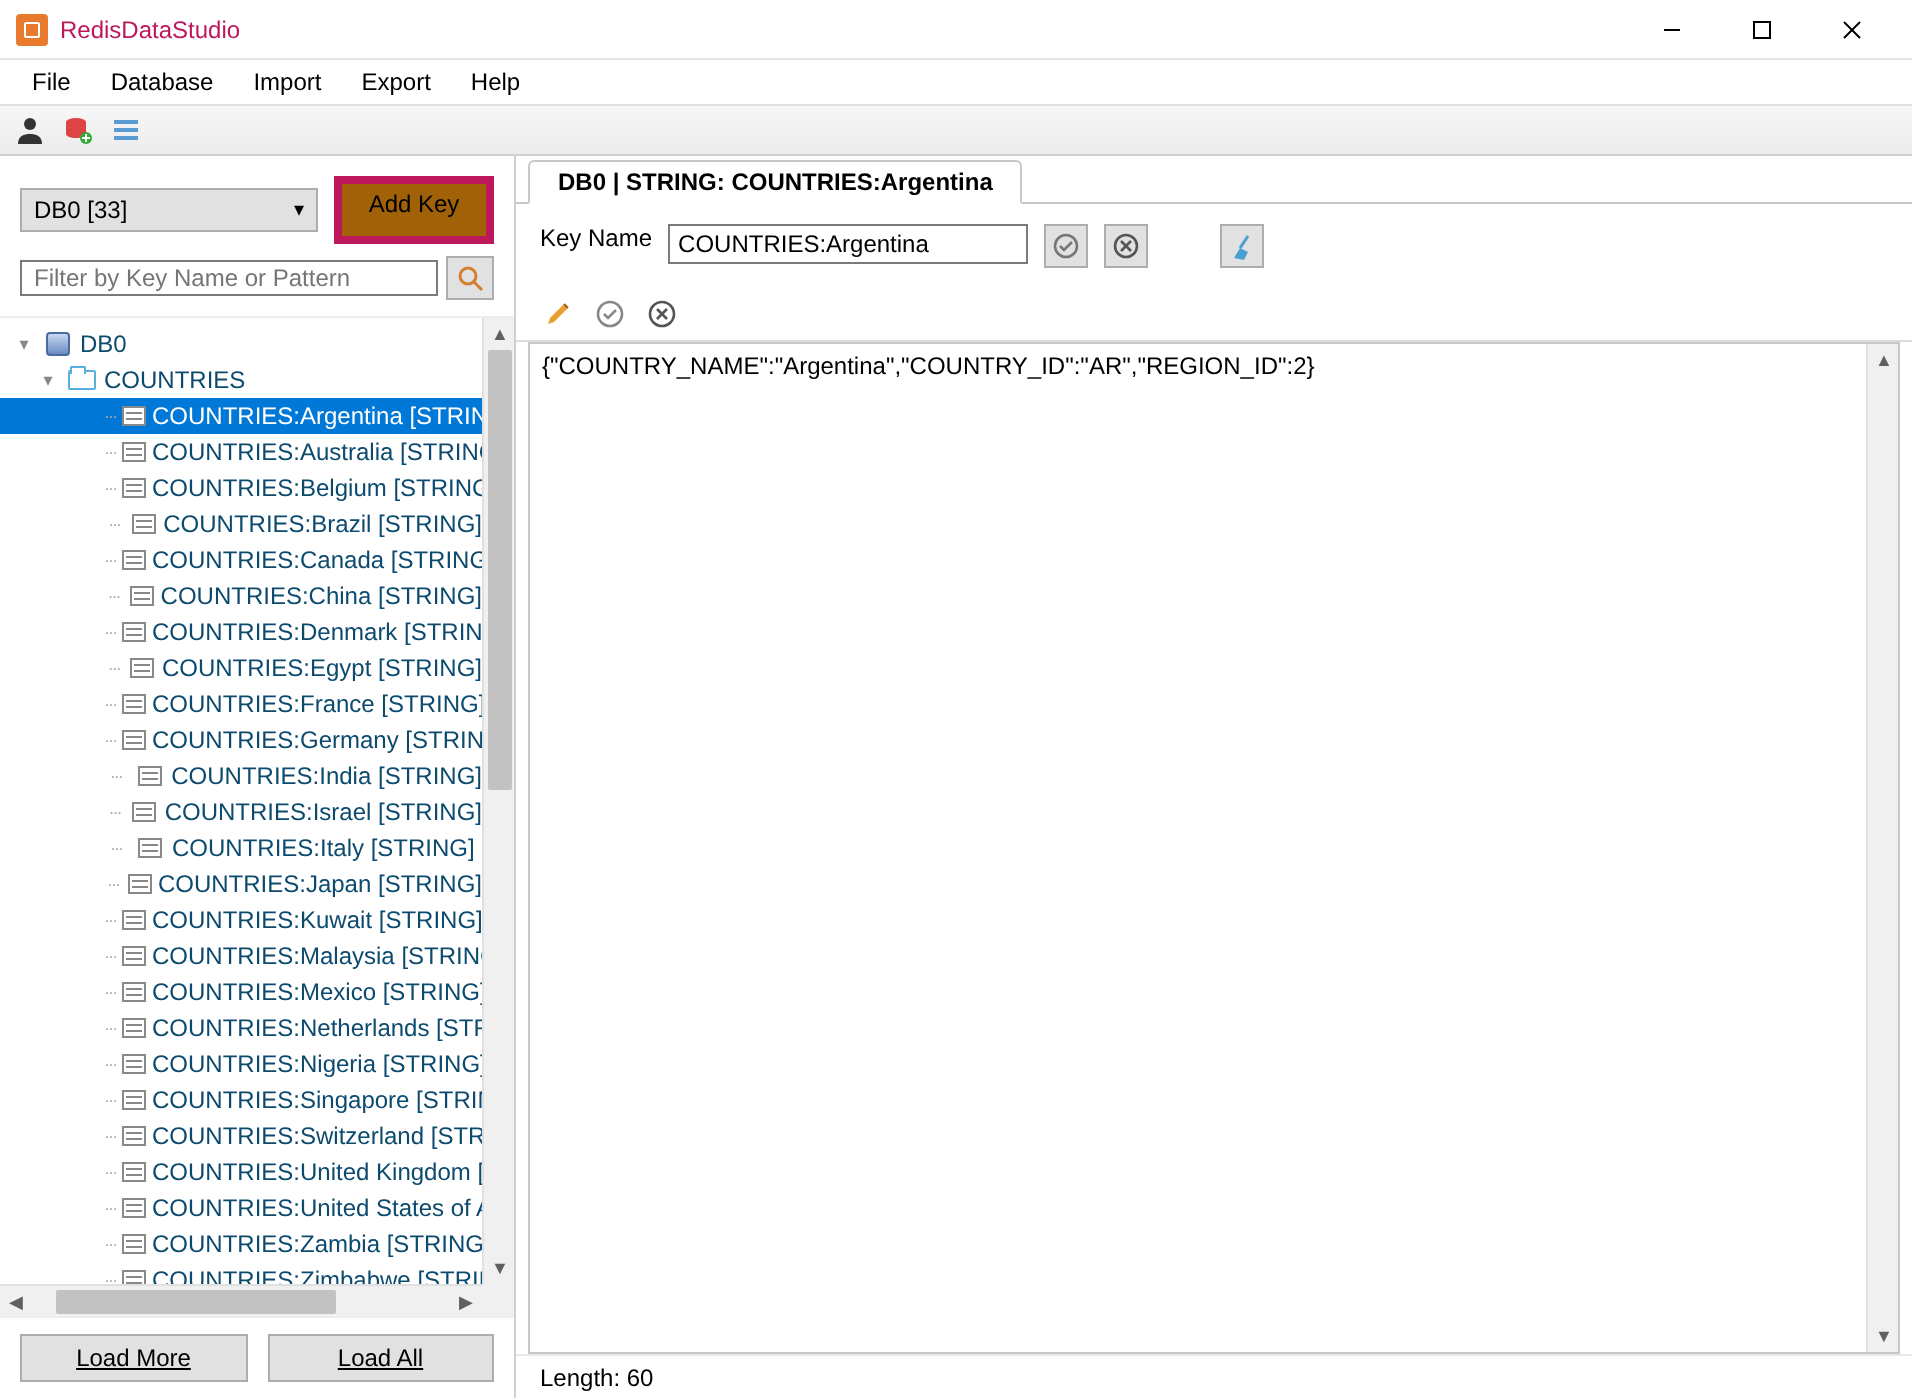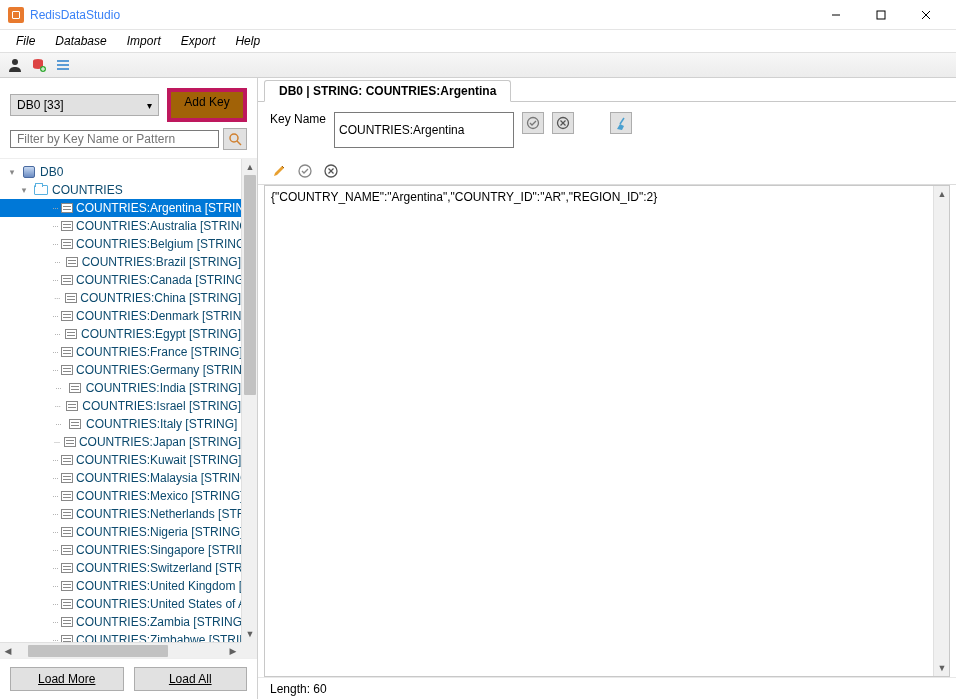--- a/index.html
+++ b/index.html
@@ -2,27 +2,27 @@
 <html><head>
 <meta charset="utf-8">
 <style>
 * { box-sizing: border-box; margin: 0; padding: 0; font-family: "Segoe UI", Tahoma, sans-serif; font-size: 12px; }
 html, body { width: 956px; height: 699px; overflow: hidden; background: #fff; }
 
 
 .titlebar { height: 30px; background: #fff; border-bottom: 1px solid #e5e5e5; display: flex; align-items: center; padding: 0 8px; }
 .titlebar .app-icon { width: 16px; height: 16px; background: #e87a2e; border-radius: 2px; margin-right: 6px; display: inline-block; position: relative; }
 .titlebar .app-icon::after { content: ""; position: absolute; left: 4px; top: 4px; width: 6px; height: 6px; border: 1px solid #fff; border-radius: 1px; }
-.titlebar .title { flex: 1; font-size: 12px; color: #3b82f6; }
+.titlebar .title { flex: 1; font-size: 12px; color: #be185d; }
 .titlebar .win-controls { display: flex; gap: 0; }
 .titlebar .win-btn { width: 45px; height: 30px; display: flex; align-items: center; justify-content: center; cursor: pointer; }
 
 
 .menubar { height: 22px; background: #fff; display: flex; align-items: center; padding: 0 6px; gap: 0; }
-.menubar .menu-item { padding: 2px 10px; cursor: pointer; color: #000; font-style: italic; }
+.menubar .menu-item { padding: 2px 10px; cursor: pointer; color: #000; }
 
 
 .toolbar { height: 26px; background: linear-gradient(#f7f7f7,#ececec); border-top: 1px solid #e0e0e0; border-bottom: 1px solid #d0d0d0; display: flex; align-items: center; padding: 0 6px; gap: 6px; }
 .toolbar .tool-icon { width: 18px; height: 18px; display: flex; align-items: center; justify-content: center; cursor: pointer; }
 
 
 .main { display: flex; height: calc(100% - 30px - 22px - 26px); }
 .sidebar { width: 258px; border-right: 1px solid #d0d0d0; display: flex; flex-direction: column; background: #fff; }
 .content { flex: 1; display: flex; flex-direction: column; background: #fff; }
 
@@ -73,21 +73,21 @@
 .side-bottom { padding: 8px 10px; display: flex; gap: 10px; border-top: 1px solid #eee; text-decoration: underline; }
 .side-bottom button { flex: 1; height: 24px; border: 1px solid #adadad; background: #e1e1e1; cursor: pointer; }
 
 
 .tab-row { height: 24px; display: flex; align-items: flex-end; padding: 4px 6px 0; border-bottom: 1px solid #c8c8c8; font-weight: bold; }
 .tab { height: 22px; padding: 0 14px; border: 1px solid #c8c8c8; border-bottom: 1px solid #fff; background: #fff; display: flex; align-items: center; position: relative; top: 1px; cursor: pointer; border-radius: 3px 3px 0 0; }
 
 
 .keyname-row { padding: 10px 12px; display: flex; align-items: flex-start; gap: 8px; }
 .keyname-row label { color: #000; }
-.keyname-input { width: 180px; height: 36px; border: 1px solid #7a7a7a; padding: 0 4px; }
+.keyname-input { width: 180px; height: 20px; border: 1px solid #7a7a7a; padding: 0 4px; }
 .icon-btn { width: 22px; height: 22px; border: 1px solid #adadad; background: #e1e1e1; display: flex; align-items: center; justify-content: center; cursor: pointer; }
 
 
 .value-toolbar { padding: 4px 12px 4px; display: flex; gap: 8px; align-items: center; border-bottom: 1px solid #dcdcdc; }
 .value-toolbar .plain-icon { width: 18px; height: 18px; display: flex; align-items: center; justify-content: center; cursor: pointer; }
 
 
 .value-area { flex: 1; margin: 0 6px 0 6px; border: 1px solid #c8c8c8; position: relative; }
 .value-text { position: absolute; top: 4px; left: 6px; right: 20px; color: #000; }
 .value-scroll-v { position: absolute; right: 0; top: 0; bottom: 0; width: 16px; background: #f0f0f0; border-left: 1px solid #e0e0e0; }

